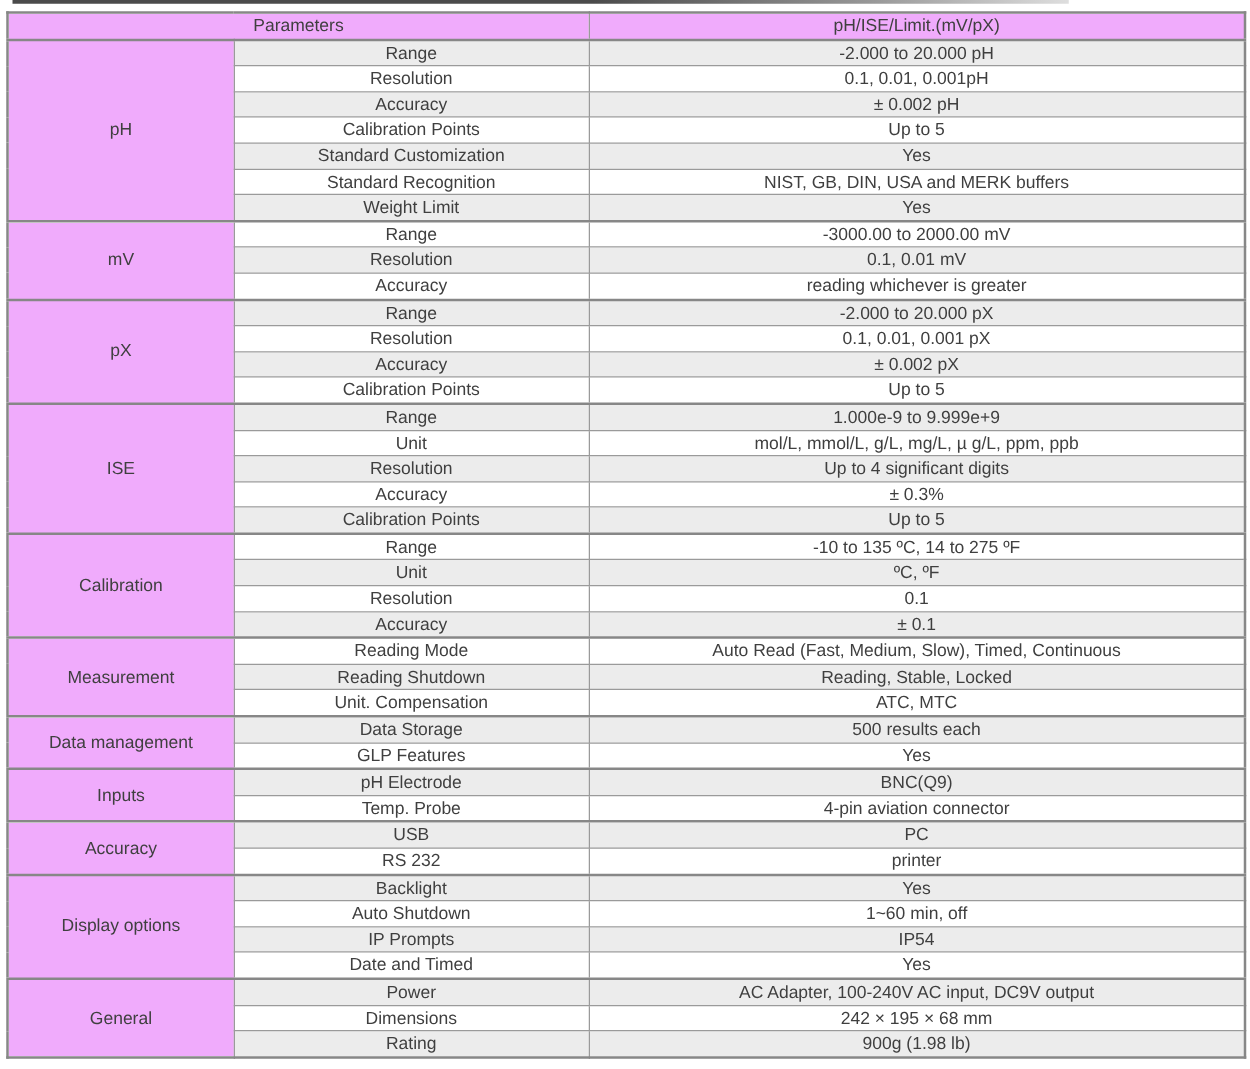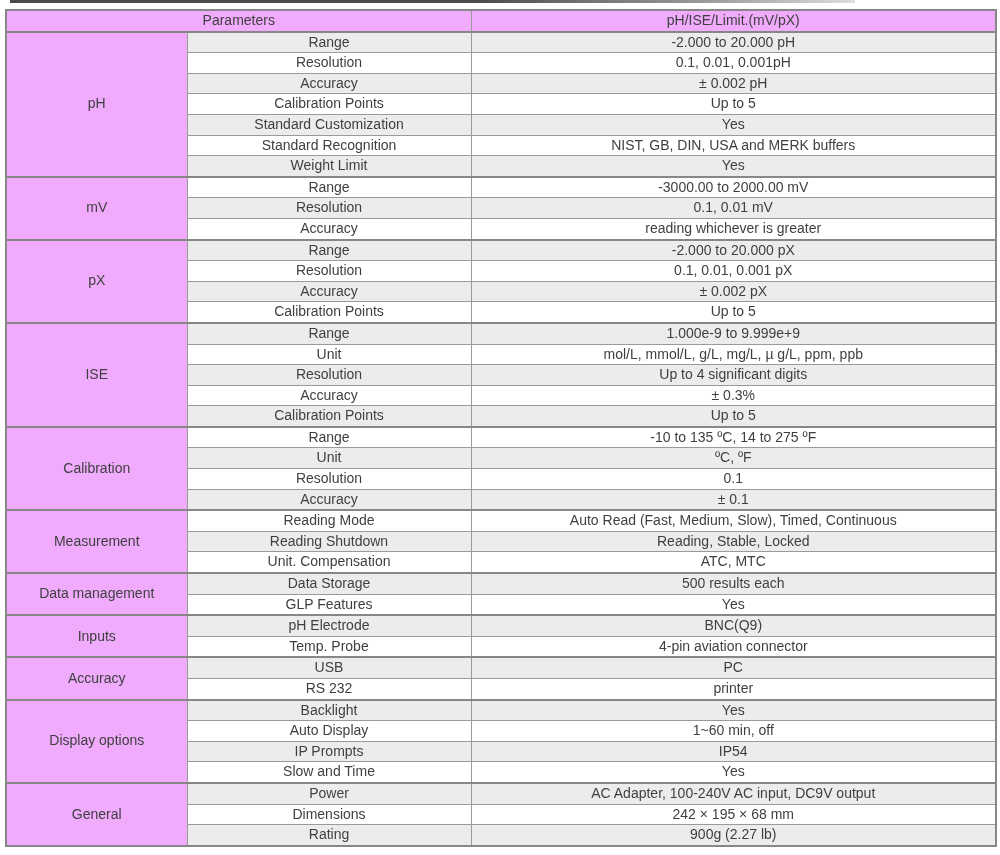--- a/index.html
+++ b/index.html
@@ -187,38 +187,38 @@
       <tr>
         <td class="param">RS 232</td>
         <td class="value">printer</td>
       </tr>
       <tr class="alt section-start">
         <td class="cat" rowspan="4">Display options</td>
         <td class="param">Backlight</td>
         <td class="value">Yes</td>
       </tr>
       <tr>
-        <td class="param">Auto Display</td>
+        <td class="param">Auto Shutdown</td>
         <td class="value">1~60 min, off</td>
       </tr>
       <tr class="alt">
         <td class="param">IP Prompts</td>
         <td class="value">IP54</td>
       </tr>
       <tr>
-        <td class="param">Slow and Time</td>
+        <td class="param">Date and Timed</td>
         <td class="value">Yes</td>
       </tr>
       <tr class="alt section-start">
         <td class="cat" rowspan="3">General</td>
         <td class="param">Power</td>
         <td class="value">AC Adapter, 100-240V AC input, DC9V output</td>
       </tr>
       <tr>
         <td class="param">Dimensions</td>
         <td class="value">242 × 195 × 68 mm</td>
       </tr>
       <tr class="alt">
         <td class="param">Rating</td>
-        <td class="value">900g (2.27 lb)</td>
+        <td class="value">900g (1.98 lb)</td>
       </tr>
     </tbody>
 </table>
 
 </body></html>

